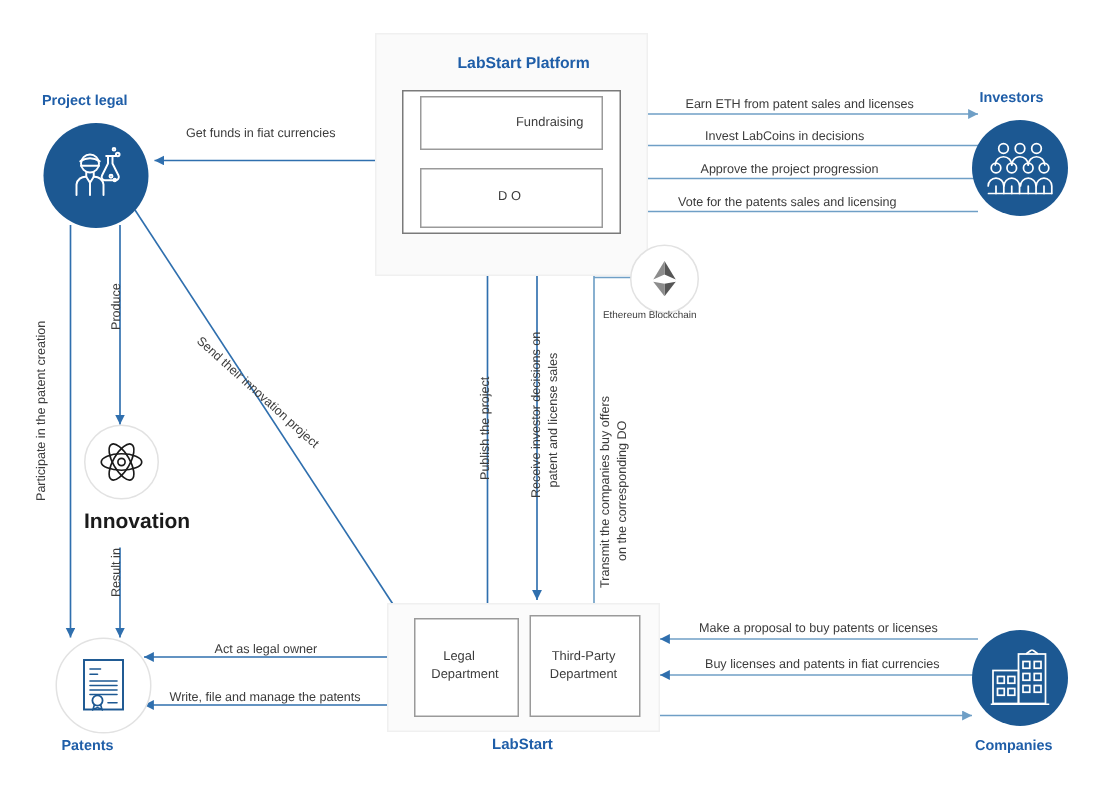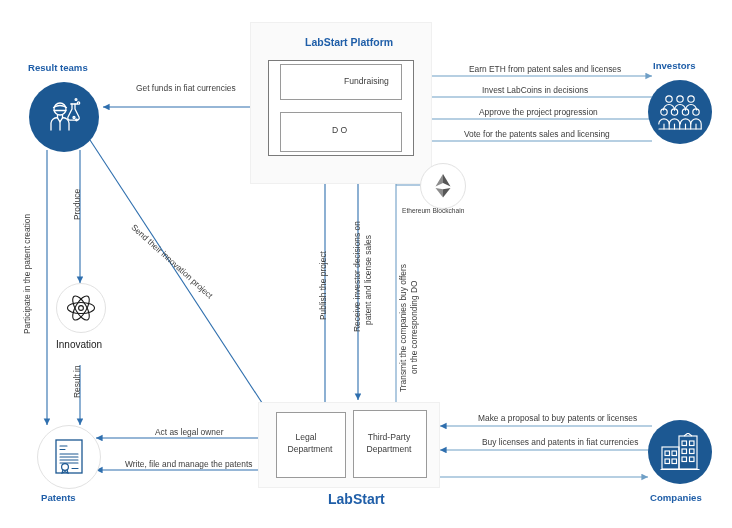--- a/index.html
+++ b/index.html
@@ -3,21 +3,21 @@
 <meta charset="utf-8">
 <style>
   html,body{margin:0;padding:0;background:#ffffff;}
   body{
     font-family:"Liberation Sans","DejaVu Sans",sans-serif;
     width:732px;height:528px;overflow:hidden;position:relative;
   }
   #stage{position:relative;width:732px;height:528px;}
   svg.layer{position:absolute;left:0;top:0;width:732px;height:528px;}
 
-  .lbl{position:absolute;font-size:8.4px;color:#3c3c3c;line-height:1.25;white-space:nowrap;margin-left:12px;}
+  .lbl{position:absolute;font-size:8.4px;color:#3c3c3c;line-height:1.25;white-space:nowrap;}
   .lbl.c{text-align:center;}
   .node-title{position:absolute;font-size:9.6px;color:#1f5ea8;font-weight:bold;white-space:nowrap;}
   .node-title.dark{color:#16436f;}
   .eth-title{position:absolute;font-size:6.6px;color:#3c3c3c;white-space:nowrap;}
   .plat-title{position:absolute;font-size:10.5px;color:#1f5ea8;font-weight:bold;white-space:nowrap;}
   .box-title{position:absolute;font-size:8.6px;color:#3c3c3c;white-space:nowrap;}
   .dept-title{position:absolute;font-size:8.6px;color:#3c3c3c;text-align:center;line-height:1.3;white-space:nowrap;}
 
   .vlbl{position:absolute;font-size:8.4px;color:#3c3c3c;white-space:nowrap;
         transform-origin:0 0;transform:rotate(-90deg);}
@@ -94,21 +94,21 @@
   <div class="circle light" style="left:420px;top:163px;width:44px;height:44px;">
     <svg width="16" height="24" viewBox="0 0 16 24">
       <path d="M8,0 L8,9 L15.5,12.4 Z" fill="#565656"></path>
       <path d="M8,0 L0.5,12.4 L8,9 Z" fill="#8c8c8c"></path>
       <path d="M8,15.2 L8,23.5 L15.5,13.9 Z" fill="#565656"></path>
       <path d="M8,23.5 L8,15.2 L0.5,13.9 Z" fill="#8c8c8c"></path>
     </svg>
   </div>
   <div class="eth-title" style="left:402px;top:207px;">Ethereum Blockchain</div>
 
-  <div class="node-title" style="left:28px;top:62px;">Result teams</div>
+  <div class="node-title" style="left:28px;top:62px;">Project legal</div>
   <div class="circle" style="left:29px;top:82px;width:70px;height:70px;">
     <svg width="42" height="42" viewBox="0 0 42 42">
       <g fill="none" stroke="#ffffff" stroke-width="1.3" stroke-linejoin="round" stroke-linecap="round">
         <path d="M11,13 a6,6 0 0 1 12,0 a6,6 0 0 1 -12,0"></path>
         <path d="M10.5,11.5 q6.5,-4 13,0"></path>
         <path d="M11,14.5 h12"></path>
         <path d="M14.5,19 v3 M19.5,19 v3"></path>
         <path d="M8,34 v-7 a6,6 0 0 1 6.5,-5.2 l2.5,4 l2.5,-4 a6,6 0 0 1 6.5,5.2 v7"></path>
         <path d="M17,25 v9"></path>
         <path d="M29,8 l0,5 l-4,8 a2.2,2.2 0 0 0 2,3.2 h7 a2.2,2.2 0 0 0 2,-3.2 l-4,-8 l0,-5"></path>
@@ -131,21 +131,21 @@
   <div class="circle light" style="left:56px;top:283px;width:48px;height:48px;">
     <svg width="30" height="30" viewBox="0 0 30 30">
       <g fill="none" stroke="#1a1a1a" stroke-width="1.1">
         <ellipse cx="15" cy="15" rx="13.5" ry="5.5"></ellipse>
         <ellipse cx="15" cy="15" rx="13.5" ry="5.5" transform="rotate(60 15 15)"></ellipse>
         <ellipse cx="15" cy="15" rx="13.5" ry="5.5" transform="rotate(120 15 15)"></ellipse>
         <circle cx="15" cy="15" r="2.4"></circle>
       </g>
     </svg>
   </div>
-  <div class="node-title dark" style="left:56px;top:339px;color:#1a1a1a;font-weight:normal;font-size:10px;">Innovation</div>
+  <div class="node-title dark" style="left:56px;top:339px;color:#1a1a1a;font-weight:bold;font-size:14px;">Innovation</div>
 
   <div class="circle light" style="left:37px;top:425px;width:62px;height:62px;">
     <svg width="34" height="38" viewBox="0 0 34 38">
       <rect x="4" y="2" width="26" height="33" fill="#ffffff" stroke="#1c5892" stroke-width="1.3"></rect>
       <g stroke="#1c5892" stroke-width="1.1" stroke-linecap="round">
         <path d="M8,8 h7 M8,11.5 h5"></path>
         <path d="M8,16 h18 M8,19 h18 M8,22 h18 M8,25 h18"></path>
         <path d="M20,30.5 h6"></path>
       </g>
       <circle cx="13" cy="29" r="3.4" fill="none" stroke="#1c5892" stroke-width="1.2"></circle>
@@ -157,21 +157,21 @@
   <div class="labstart-wrap" style="left:258px;top:402px;width:180px;height:84px;"></div>
 
   <div class="whitebox" style="left:276px;top:412px;width:68px;height:64px;"></div>
   <div class="dept-title" style="left:276px;top:432px;width:60px;">Legal</div>
   <div class="dept-title" style="left:276px;top:444px;width:68px;">Department</div>
 
   <div class="whitebox" style="left:353px;top:410px;width:72px;height:66px;"></div>
   <div class="dept-title" style="left:353px;top:432px;width:72px;">Third-Party</div>
   <div class="dept-title" style="left:353px;top:444px;width:72px;">Department</div>
 
-  <div class="plat-title" style="left:328px;top:491px;font-size:14px;">LabStart</div>
+  <div class="plat-title" style="left:328px;top:491px;font-size:10px;">LabStart</div>
 
   <div class="node-title" style="left:653px;top:60px;">Investors</div>
   <div class="circle" style="left:648px;top:80px;width:64px;height:64px;">
     <svg width="44" height="36" viewBox="0 0 44 36">
       <g fill="none" stroke="#ffffff" stroke-width="1.15" stroke-linecap="round">
         <circle cx="11" cy="5" r="3.2"></circle>
           <path d="M5.5,16 a5.5,5.5 0 0 1 11,0"></path>
         <circle cx="22" cy="5" r="3.2"></circle>
           <path d="M16.5,16 a5.5,5.5 0 0 1 11,0"></path>
         <circle cx="33" cy="5" r="3.2"></circle>

